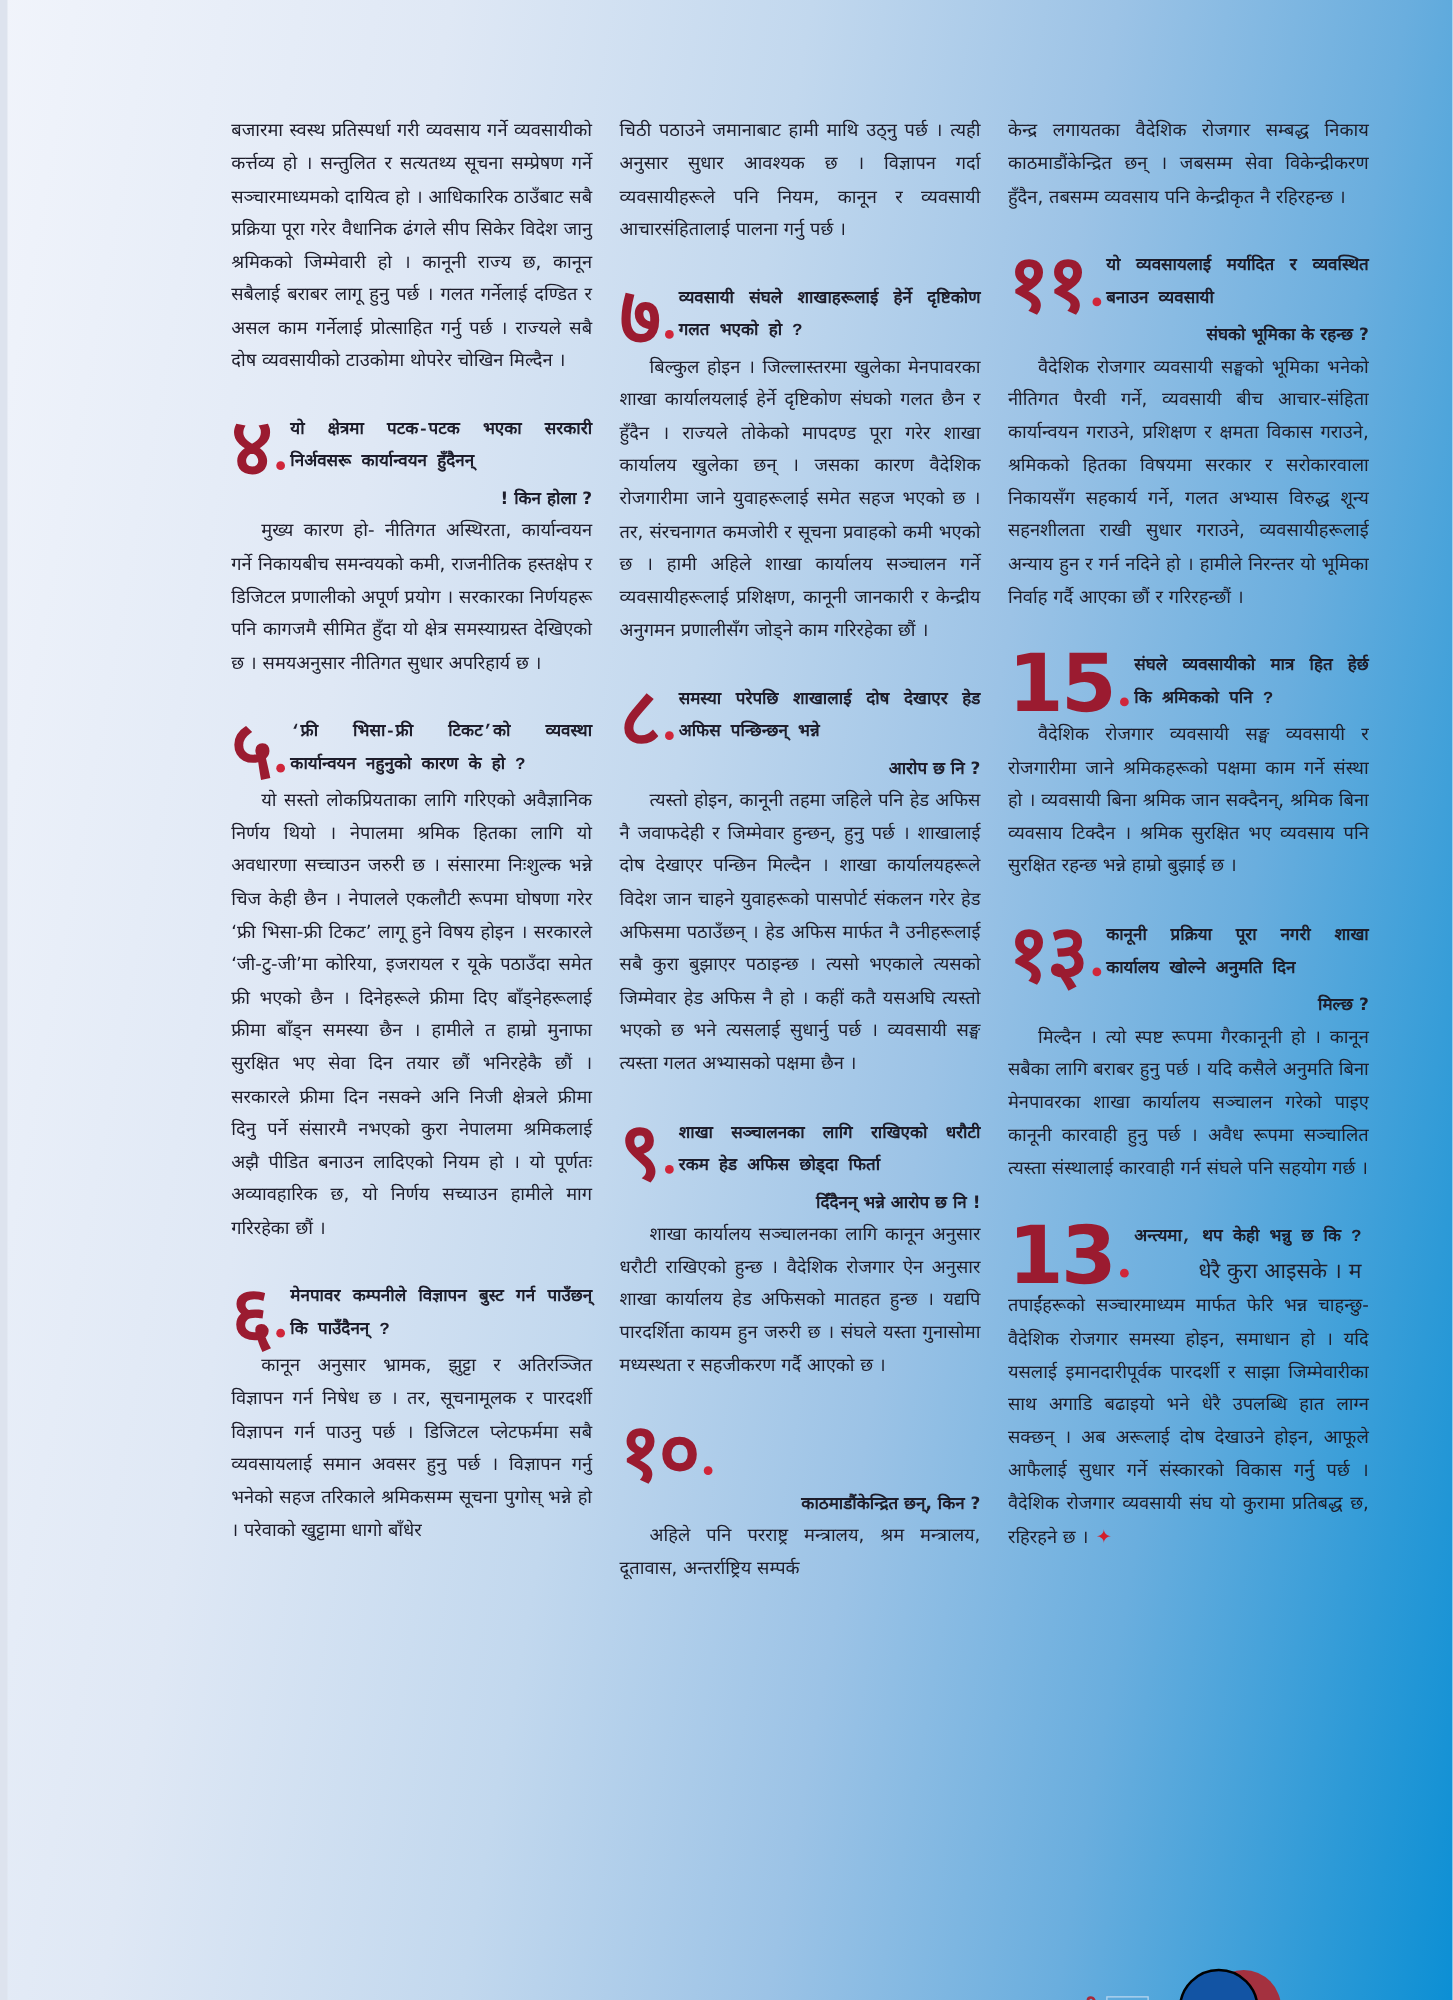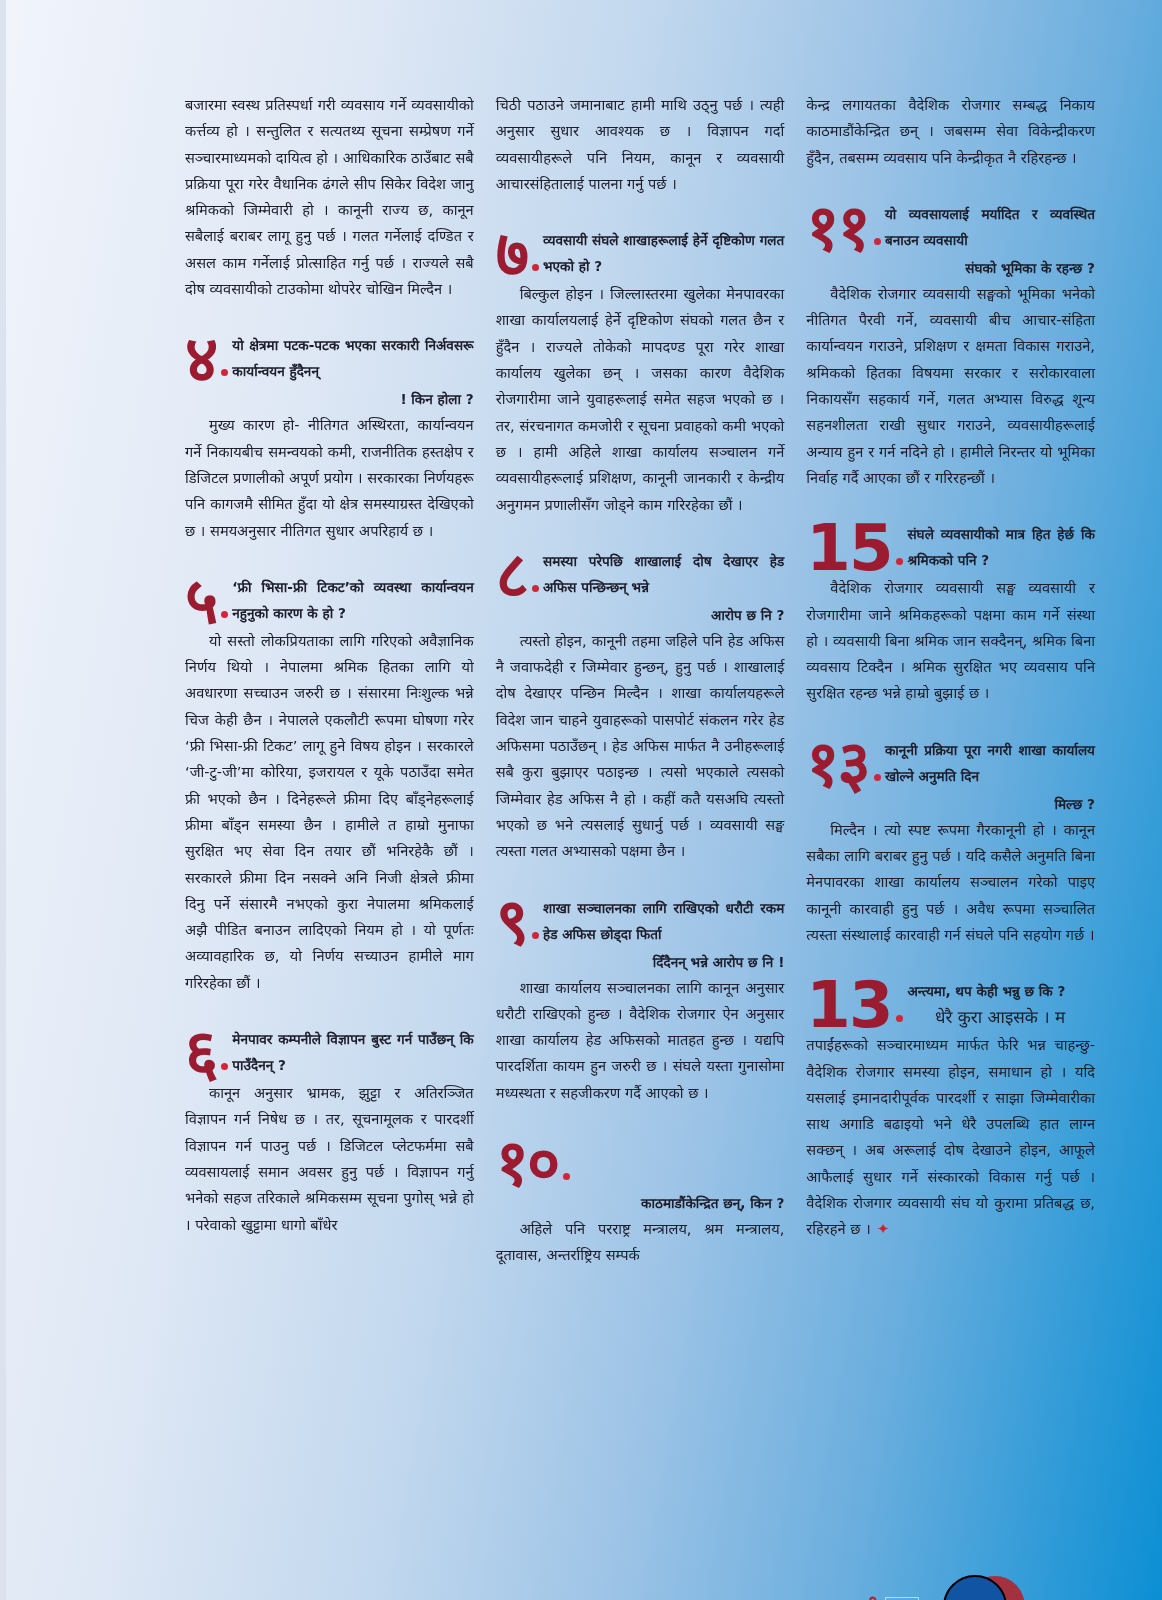--- a/index.html
+++ b/index.html
@@ -12,21 +12,21 @@
   }
   .left-edge { position: absolute; left: 0; top: 0; width: 6px; height: 1600px; background: #dde3ee; }
   .columns { position: absolute; left: 145px; top: 92px; width: 910px; display: flex; gap: 22px; margin-left: 40px; }
   .col { width: 289px; }
   p.body { margin: 0; font-size: 14.6px; line-height: 26.3px; text-align: justify; text-align-last: left; }
   p.indent { text-indent: 24px; }
   .q { margin-top: 30px; position: relative; }
   .q-head { display: flex; align-items: flex-start; }
   .q-num { color: #9b1b30; font-weight: bold; font-size: 64px; line-height: 54px; letter-spacing: -2px; margin-right: 2px; display: flex; align-items: flex-end; }
   .q-dot { width: 7px; height: 7px; border-radius: 50%; background: #d0263a; margin: 0 4px 10px 3px; flex: none; }
-  .q-title { font-weight: bold; font-size: 13.6px; line-height: 26px; text-align: justify; }
+  .q-title { font-weight: bold; font-size: 13.6px; line-height: 26px; text-align: justify; font-family: Liberation Mono, monospace; }
   .q-title-tail { font-weight: bold; font-size: 13.6px; line-height: 26px; text-align: right; }
   .end-mark { color: #d21f2c; font-size: 15px; margin-left: 6px; }
   .footer { position: absolute; left: 828px; top: 1575px; display: flex; align-items: center; }
   .brand-a { color: #a8293a; font-weight: bold; font-size: 19px; padding: 0 2px; }
   .brand-b { color: #1667b5; font-weight: bold; font-size: 13px; border: 1px solid #bcd8f0; padding: 0 2px; margin-left: 4px; }
   .brand-bar { color: #1667b5; font-weight: bold; font-size: 19px; margin-left: 2px; }
   .page-badge { position: relative; width: 82px; height: 64px; margin-left: 14px; }
   .page-moon { position: absolute; left: 22px; top: 1px; width: 60px; height: 62px; border-radius: 50%; background: #a4313f; }
   .page-circle { position: absolute; left: 0; top: 0; width: 60px; height: 60px; border-radius: 50%; background: #1254a4; border: 2px solid #000000; display: flex; align-items: center; justify-content: center; color: #7fb4e4; font-size: 15px; }
 </style>

